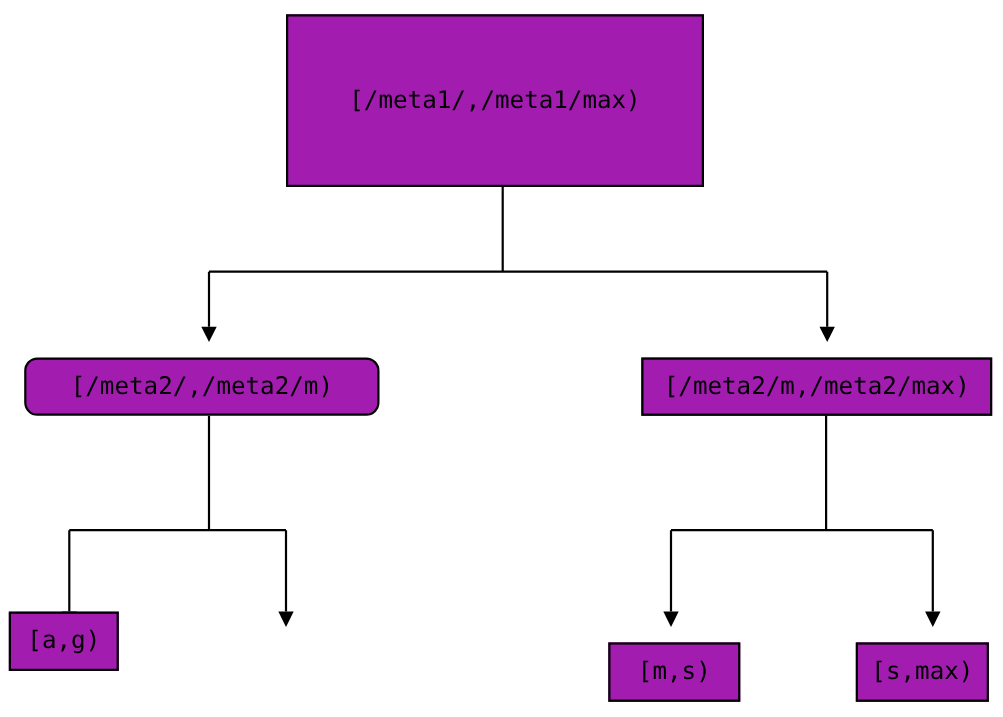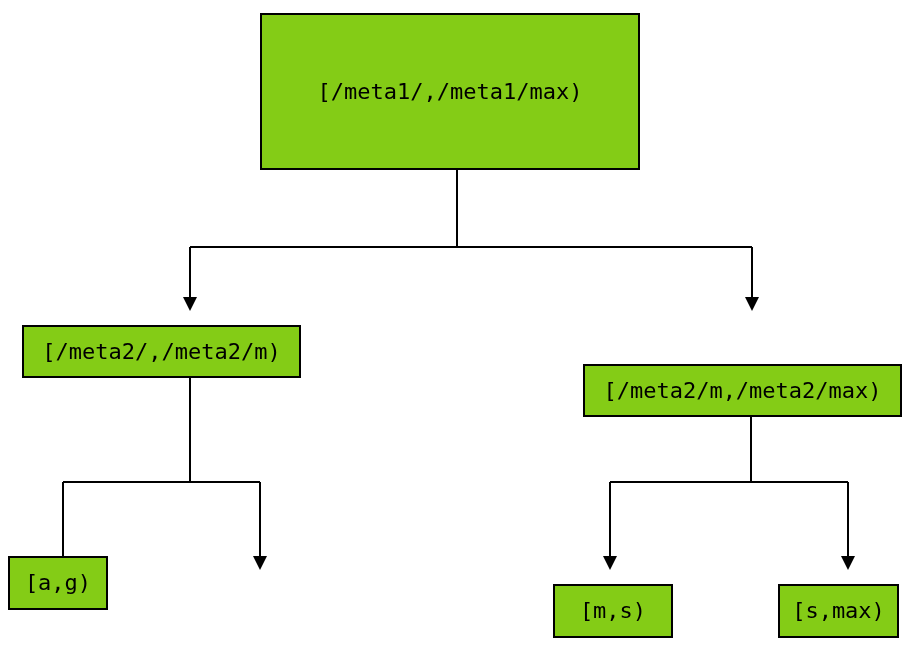--- a/index.html
+++ b/index.html
@@ -19,32 +19,32 @@
     position: absolute;
     left: 0;
     top: 0;
     width: 912px;
     height: 652px;
   }
   .node {
     position: absolute;
     box-sizing: border-box;
     border: 2px solid #000000;
-    background: #84cc16;
+    background: #a21caf;
     color: #000000;
     display: flex;
     align-items: center;
     justify-content: center;
     font-size: 22px;
     line-height: 1;
     white-space: nowrap;
   }
   .node-root   { left: 260px; top: 13px;  width: 380px; height: 157px; }
-  .node-l2a    { left: 22px;  top: 325px; width: 279px; height: 53px;  }
-  .node-l2b    { left: 583px; top: 325px; width: 319px; height: 53px; margin-top: 39px;  }
+  .node-l2a    { left: 22px;  top: 325px; width: 323px; height: 53px; border-radius: 12px;  }
+  .node-l2b    { left: 583px; top: 325px; width: 319px; height: 53px;  }
   .node-leaf0  { left: 8px;   top: 556px; width: 100px; height: 54px; text-align: right;  }
   .node-leaf1  { left: 203px; top: 584px; width: 100px; height: 54px;  }
   .node-leaf2  { left: 553px; top: 584px; width: 120px; height: 54px;  }
   .node-leaf3  { left: 778px; top: 584px; width: 121px; height: 54px;  }
   .edge {
     stroke: #000000;
     stroke-width: 2;
     fill: none;
   }
   .arrowhead {

